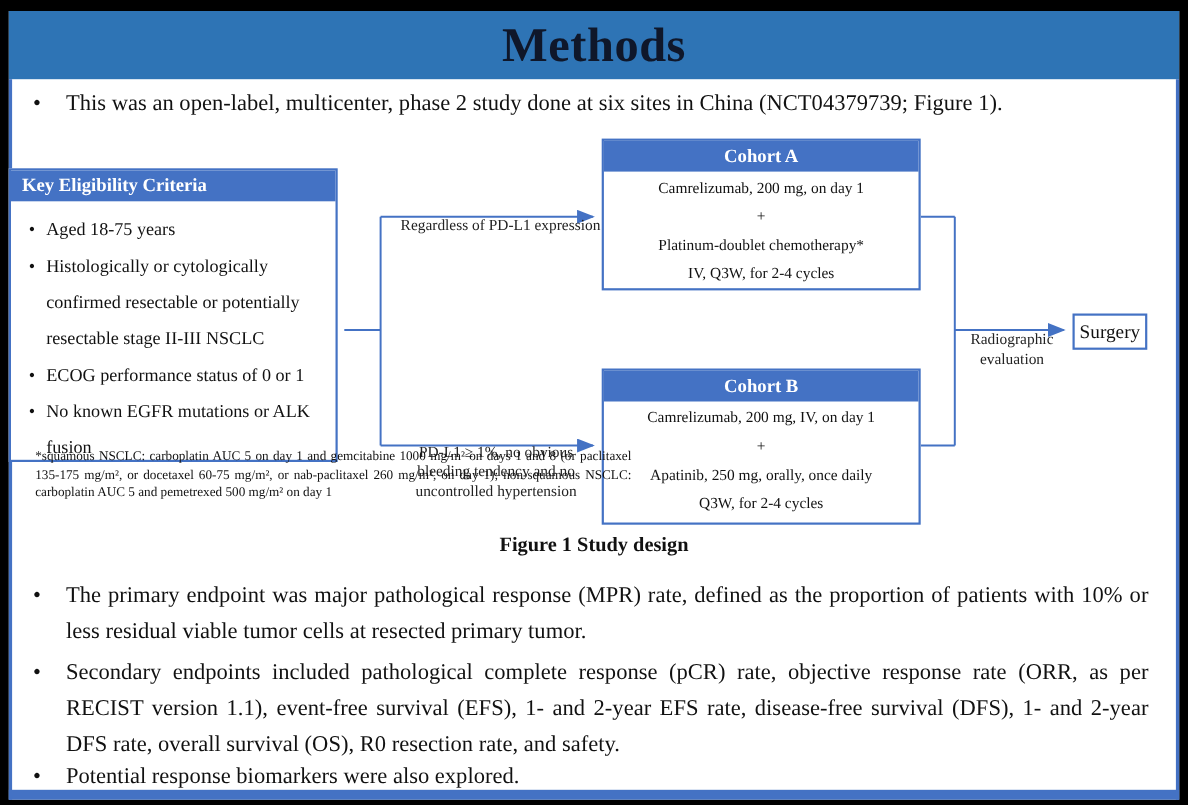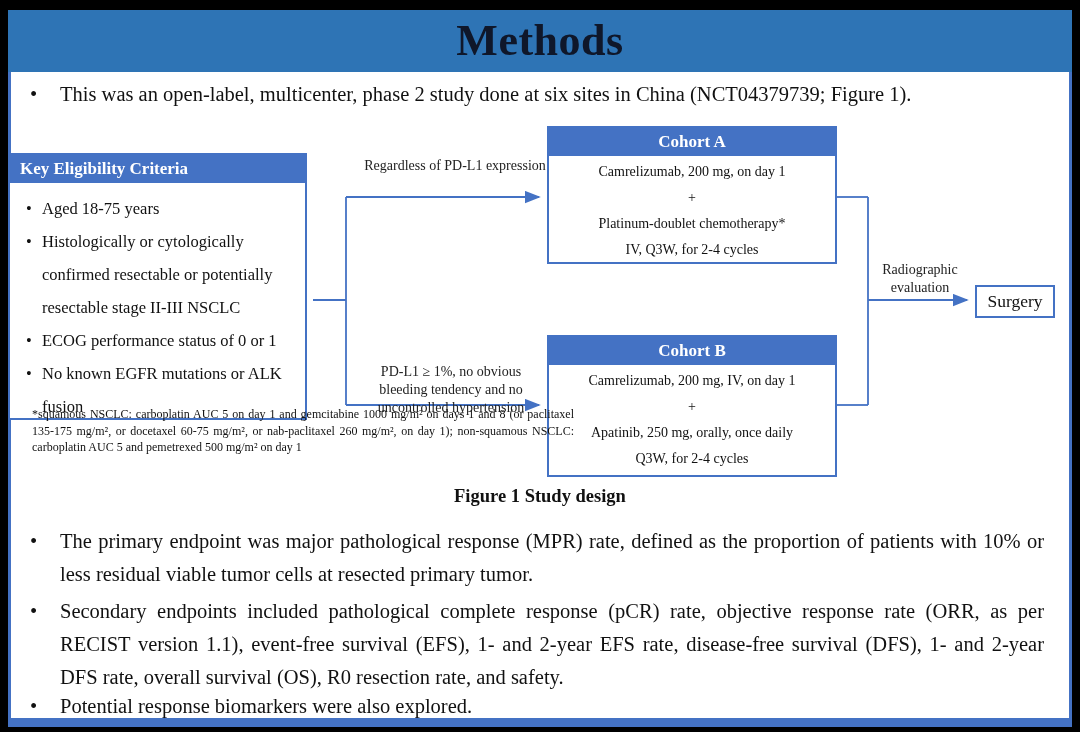--- a/index.html
+++ b/index.html
@@ -56,25 +56,25 @@
   .elig ul{list-style:none;padding:9px 2px 0 6px;}
   .elig li{display:flex;font-size:16.5px;line-height:33px;}
   .elig li .marker{flex:0 0 26px;text-align:center;}
   .elig li .itext{flex:1;}
   .cohort{left:539px;width:290px;font-family:Liberation Serif, serif;}
   .cohort .hd{text-align:center;}
   .cohort .bd{padding-top:3px;text-align:center;font-size:14px;line-height:26px;}
   .cohort-a{top:116px;height:138px;}
   .cohort-b{top:325px;height:142px;}
   .surgery{
-    left:967px;top:275px;width:80px;height:33px;
+    left:967px;top:275px;width:68px;height:33px;
     display:flex;align-items:center;justify-content:center;font-size:17.5px;
   }
   .flabel{
-    position:absolute;text-align:center;font-size:14px;line-height:18px;color:#222;
+    position:absolute;text-align:center;font-size:14px;line-height:18px;color:#222;margin-top:40px;
   }
   .lbl-top{left:352px;top:147px;width:190px;}
   .lbl-bottom{left:352px;top:353px;width:182px;}
   .lbl-radio{left:857px;top:251px;width:110px;}
   .footnote{
     position:absolute;left:8px;top:396px;width:542px;
     font-size:12px;line-height:16.5px;text-align:justify;margin-left:16px;
   }
   .caption{
     position:absolute;left:0;top:476px;width:100%;

